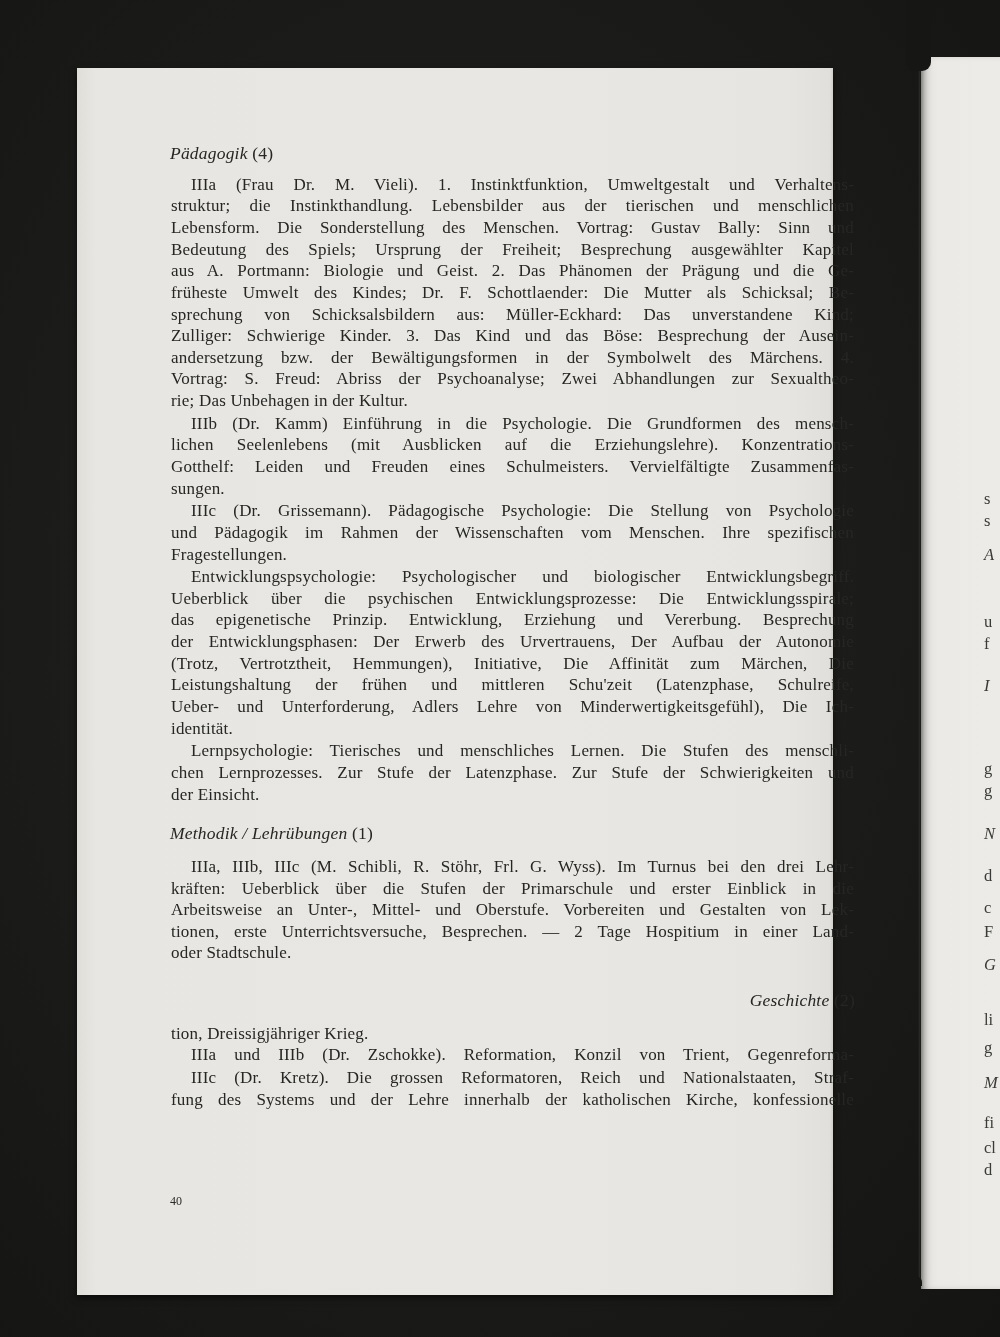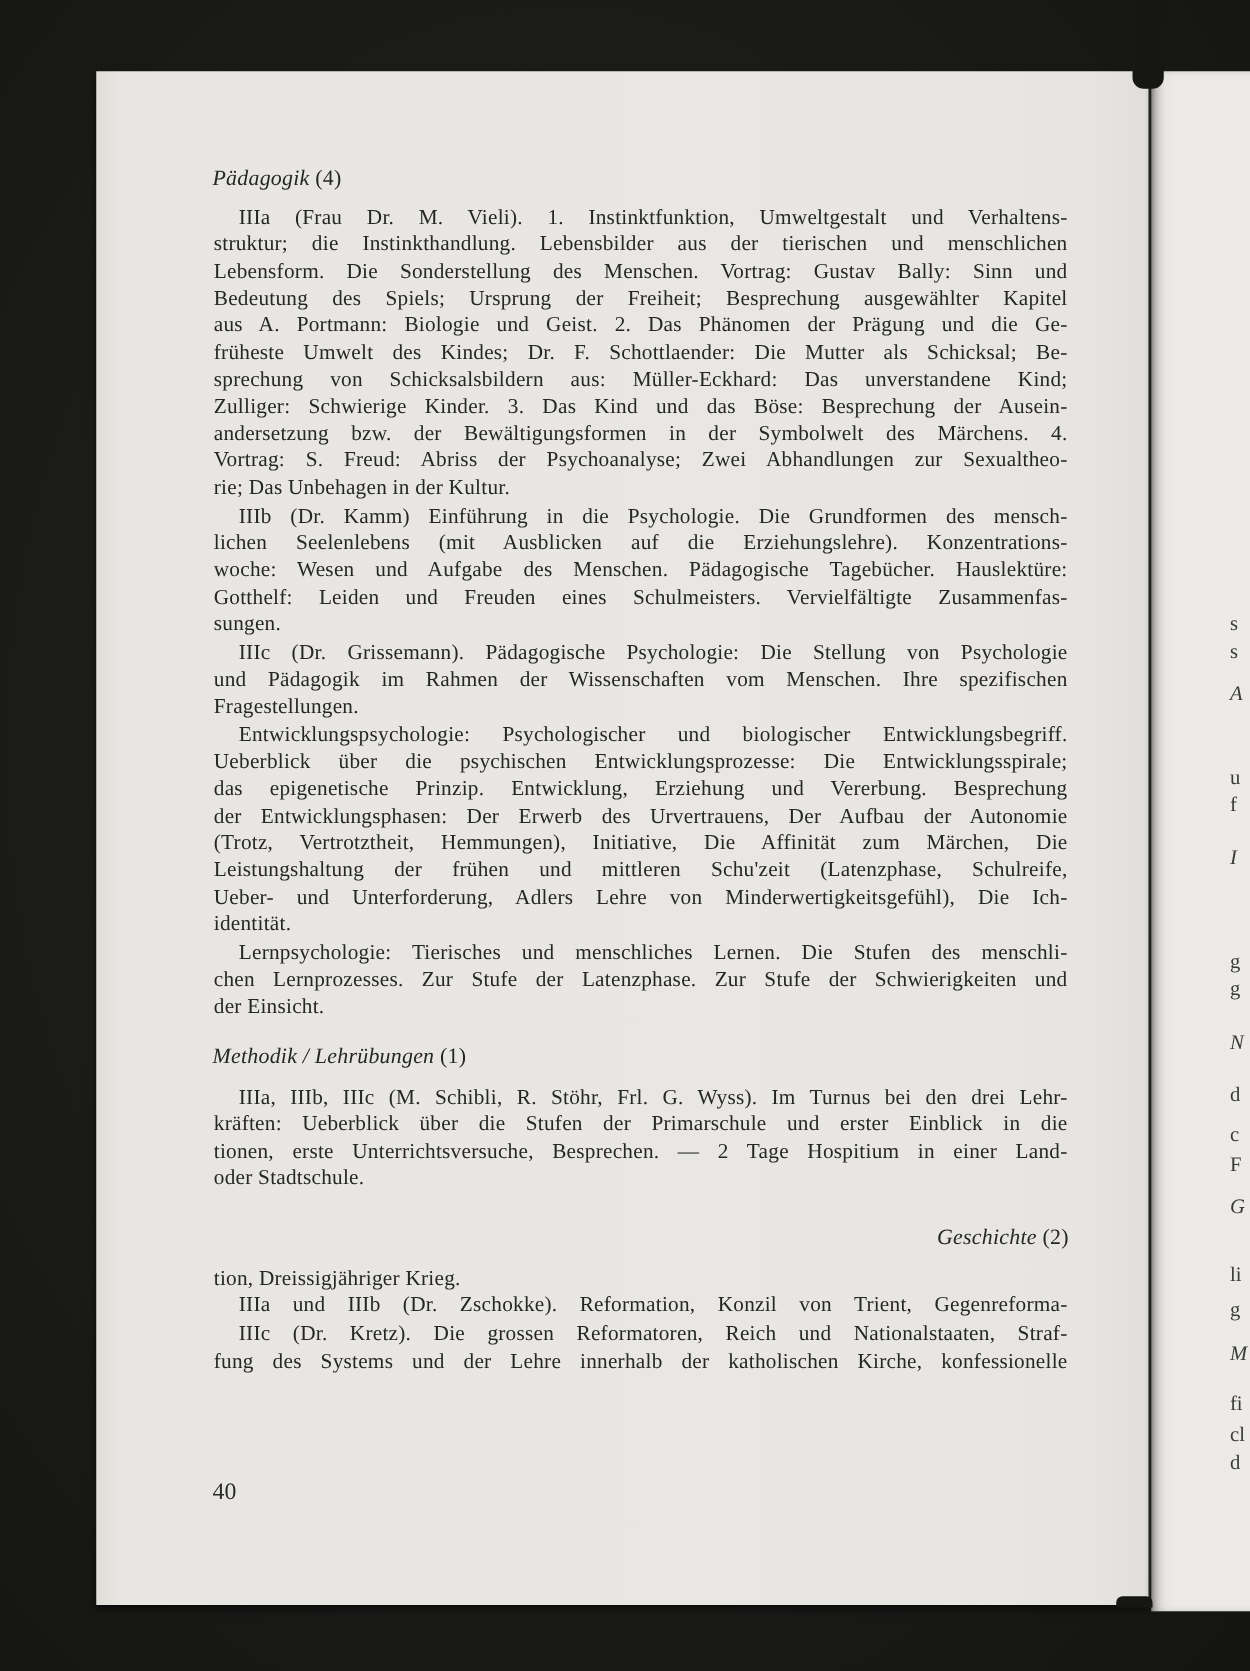--- a/index.html
+++ b/index.html
@@ -6,22 +6,22 @@
   body{
     width:1000px;height:1337px;
     background:#1b1b1b;
     background:radial-gradient(ellipse at 45% 45%, #222221 0%, #1b1b1a 55%, #141413 100%);
     overflow:hidden;
     position:relative;
     font-family:"Liberation Serif", serif;
   }
   .page-left{
     position:absolute;
-    left:77px;top:57px;
-    width:842px;height:1227px;
+    left:77px;top:68px;
+    width:756px;height:1227px;
     background:linear-gradient(90deg,#dfded9 0%, #e7e6e2 2.5%, #e8e7e3 60%, #e6e5e1 94%, #e0dfdb 99.6%, #cfcec9 100%);
     box-shadow:0 3px 6px rgba(0,0,0,0.55);
     text-decoration:underline;
   }
   .page-right{
     position:absolute;
     left:921px;top:57px;
     width:79px;height:1232px;
     background:linear-gradient(90deg,#c9c8c3 0%, #e4e3df 4%, #ebeae6 22%, #ecebe7 100%);
     box-shadow:inset 7px 0 9px -5px rgba(0,0,0,0.5);
@@ -73,21 +73,21 @@
     text-align-last:justify;
     white-space:normal;
     overflow:hidden;
     height:21.65px;
   }
   .ln.last{text-align-last:left;}
   .ln.first{text-indent:20px;}
   .page-number{
     position:absolute;
     left:93px;top:1126px;
-    font-size:19px;
+    font-size:12px;
     color:#2a2a28;
   }
   .fragment{
     position:absolute;
     left:63px;
     width:40px;
     color:#3a3a38;
     font-size:16.5px;
     line-height:20px;
     white-space:nowrap;
@@ -109,21 +109,20 @@
         <div class="ln">früheste Umwelt des Kindes; Dr. F. Schottlaender: Die Mutter als Schicksal; Be-</div>
         <div class="ln">sprechung von Schicksalsbildern aus: Müller-Eckhard: Das unverstandene Kind;</div>
         <div class="ln">Zulliger: Schwierige Kinder. 3. Das Kind und das Böse: Besprechung der Ausein-</div>
         <div class="ln">andersetzung bzw. der Bewältigungsformen in der Symbolwelt des Märchens. 4.</div>
         <div class="ln">Vortrag: S. Freud: Abriss der Psychoanalyse; Zwei Abhandlungen zur Sexualtheo-</div>
         <div class="ln last">rie; Das Unbehagen in der Kultur.</div>
       </div>
       <div class="para">
         <div class="ln first">IIIb (Dr. Kamm) Einführung in die Psychologie. Die Grundformen des mensch-</div>
         <div class="ln">lichen Seelenlebens (mit Ausblicken auf die Erziehungslehre). Konzentrations-</div>
-        <div class="ln">woche: Wesen und Aufgabe des Menschen. Pädagogische Tagebücher. Hauslektüre:</div>
         <div class="ln">Gotthelf: Leiden und Freuden eines Schulmeisters. Vervielfältigte Zusammenfas-</div>
         <div class="ln last">sungen.</div>
       </div>
       <div class="para">
         <div class="ln first">IIIc (Dr. Grissemann). Pädagogische Psychologie: Die Stellung von Psychologie</div>
         <div class="ln">und Pädagogik im Rahmen der Wissenschaften vom Menschen. Ihre spezifischen</div>
         <div class="ln last">Fragestellungen.</div>
       </div>
       <div class="para">
         <div class="ln first">Entwicklungspsychologie: Psychologischer und biologischer Entwicklungsbegriff.</div>
@@ -137,20 +136,21 @@
       </div>
       <div class="para">
         <div class="ln first">Lernpsychologie: Tierisches und menschliches Lernen. Die Stufen des menschli-</div>
         <div class="ln">chen Lernprozesses. Zur Stufe der Latenzphase. Zur Stufe der Schwierigkeiten und</div>
         <div class="ln last">der Einsicht.</div>
       </div>
       <div class="sec-heading hd-mid"><span class="it">Methodik / Lehrübungen</span><span class="rm"> (1)</span></div>
       <div class="para">
         <div class="ln first">IIIa, IIIb, IIIc (M. Schibli, R. Stöhr, Frl. G. Wyss). Im Turnus bei den drei Lehr-</div>
         <div class="ln">kräften: Ueberblick über die Stufen der Primarschule und erster Einblick in die</div>
+        <div class="ln">Arbeitsweise an Unter-, Mittel- und Oberstufe. Vorbereiten und Gestalten von Lek-</div>
         <div class="ln">tionen, erste Unterrichtsversuche, Besprechen. — 2 Tage Hospitium in einer Land-</div>
         <div class="ln last">oder Stadtschule.</div>
       </div>
       <div class="sec-heading hd-late"><span class="it">Geschichte</span><span class="rm"> (2)</span></div>
       <div class="para">
         <div class="ln last">tion, Dreissigjähriger Krieg.</div>
         <div class="ln first">IIIa und IIIb (Dr. Zschokke). Reformation, Konzil von Trient, Gegenreforma-</div>
       </div>
       <div class="para">
         <div class="ln first">IIIc (Dr. Kretz). Die grossen Reformatoren, Reich und Nationalstaaten, Straf-</div>

